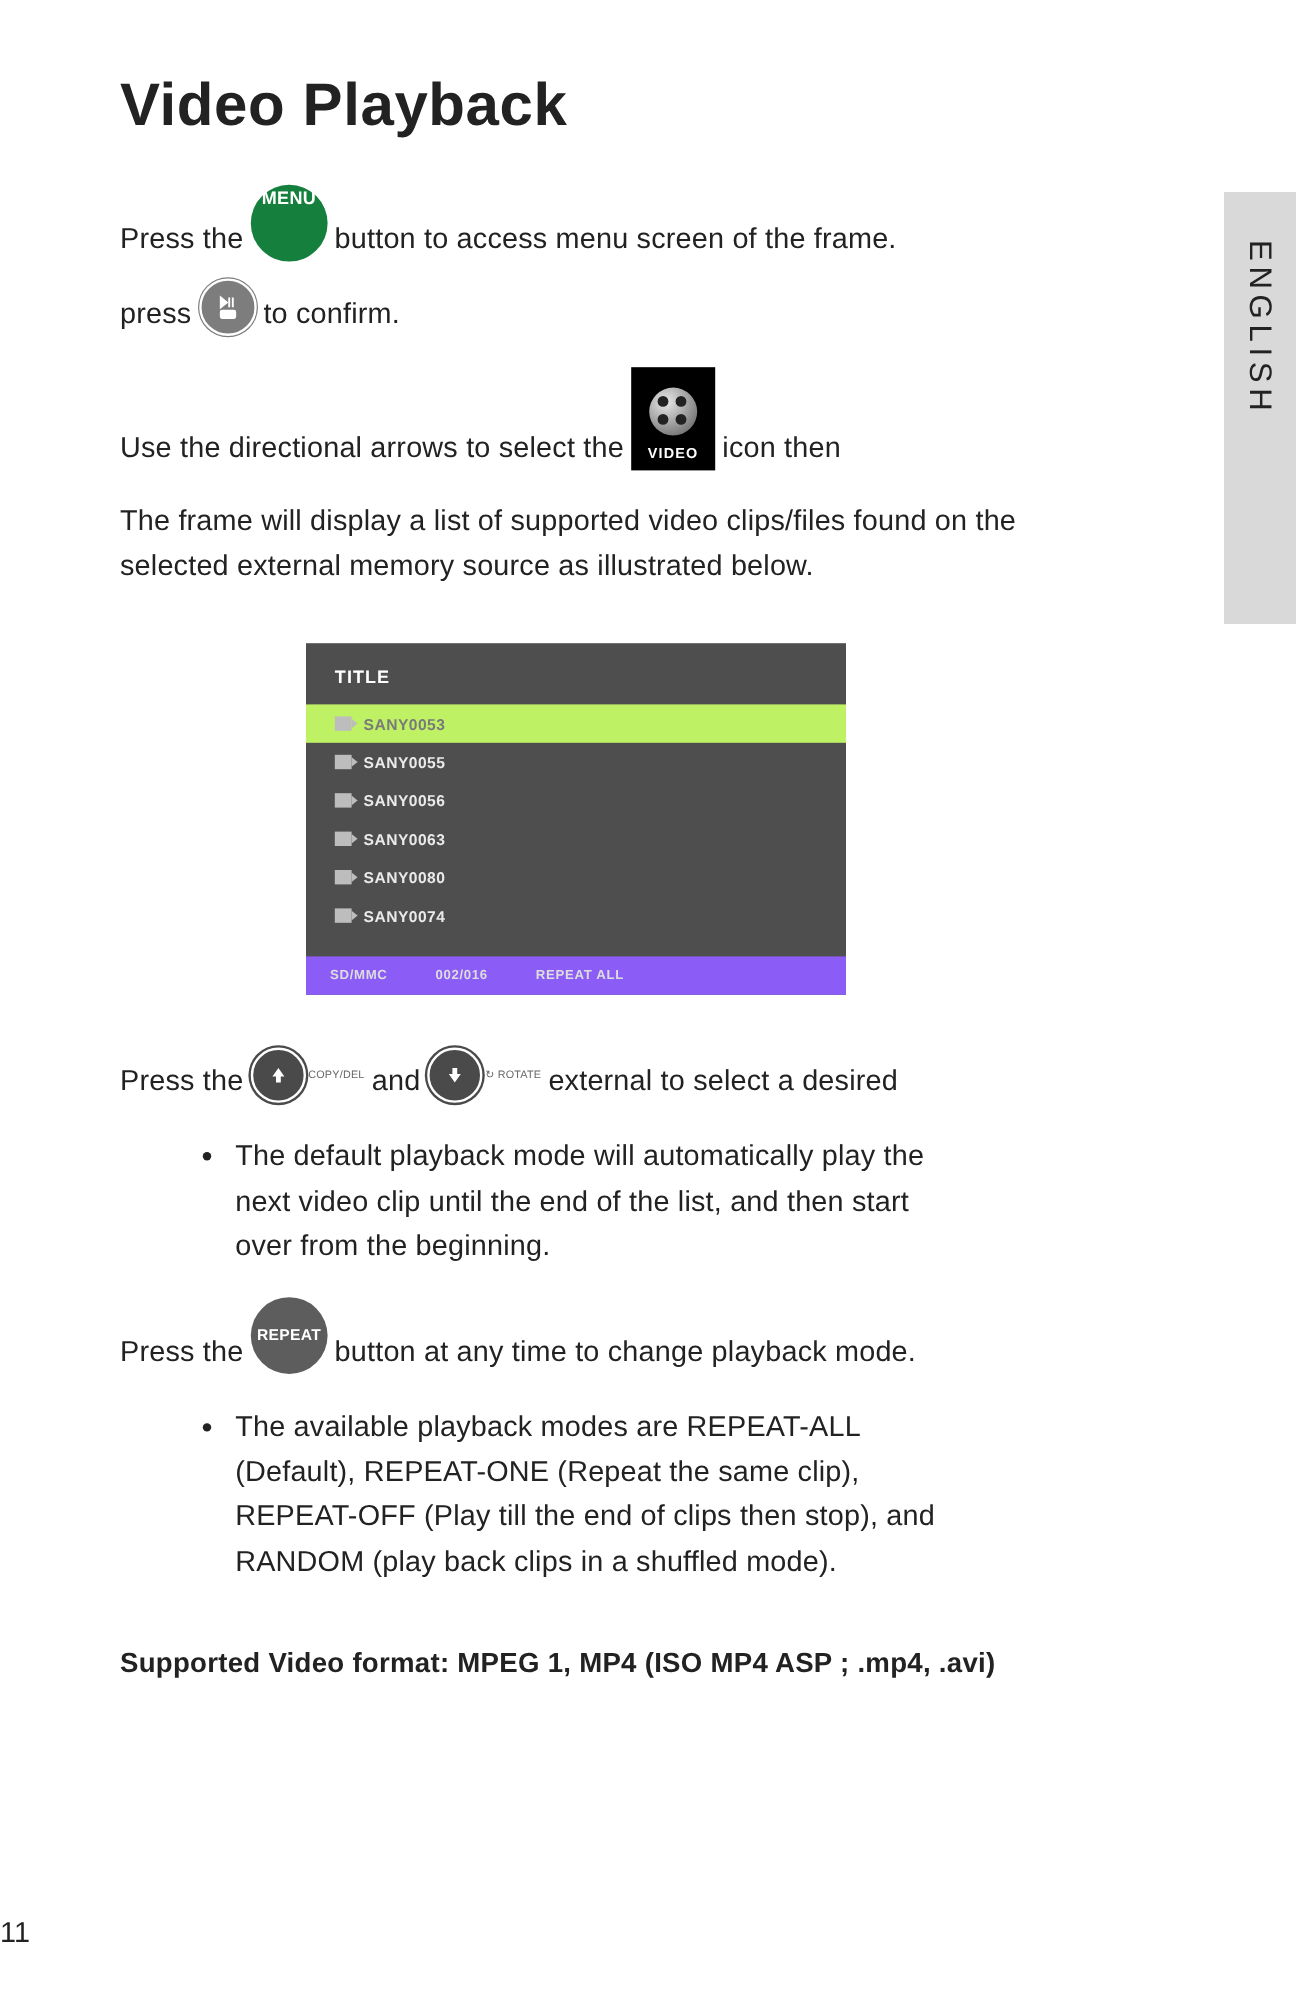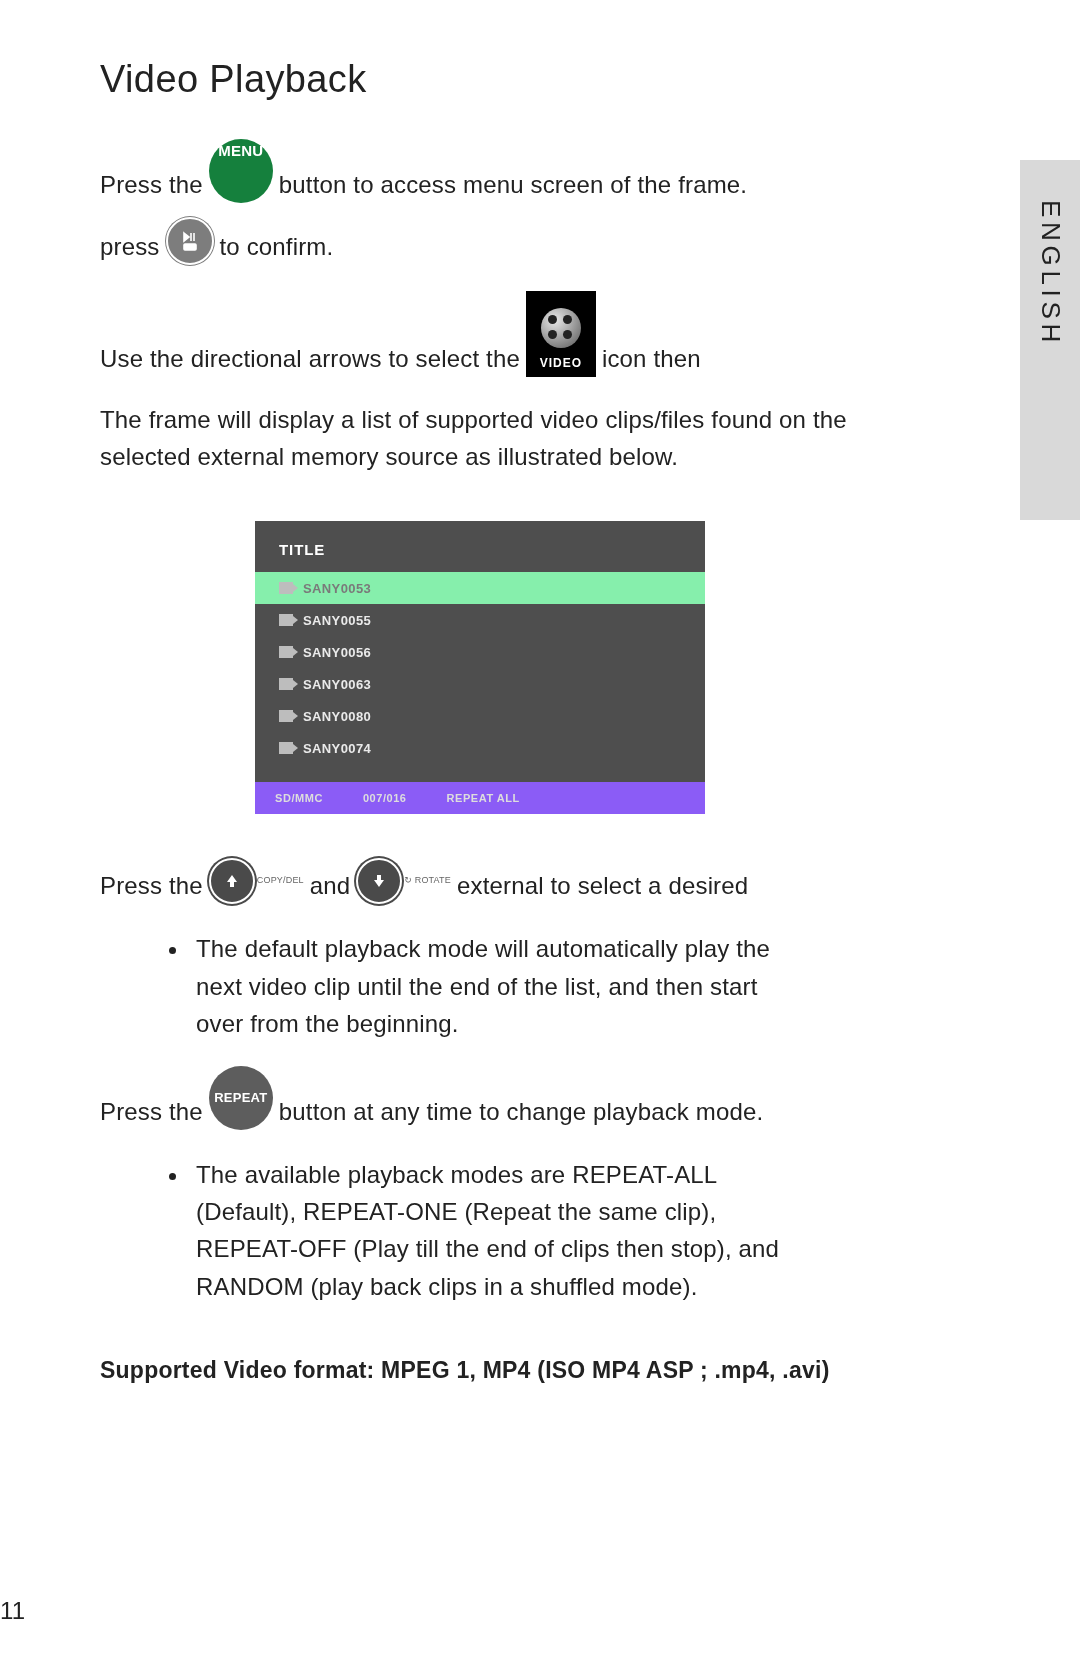--- a/index.html
+++ b/index.html
@@ -1,18 +1,18 @@
 <!DOCTYPE html>
 <html><head>
 <meta charset="utf-8">
 <style>
   *{margin:0;padding:0;box-sizing:border-box}
   body{font-family:"Futura","Century Gothic","Trebuchet MS",sans-serif;color:#222;background:#fff;width:1080px;height:1669px;position:relative;font-weight:300;letter-spacing:.01em}
   .page{position:absolute;left:100px;top:58px;width:760px}
-  h1{font-size:38px;font-weight:400;margin-bottom:38px;letter-spacing:.01em}
+  h1{font-size:50px;font-weight:700;margin-bottom:38px;letter-spacing:.01em}
   .line{font-size:24px;line-height:1.55;display:flex;flex-wrap:wrap;align-items:flex-end;gap:6px;margin-bottom:10px}
   .line.top-gap{margin-top:26px}
   .para{font-size:24px;line-height:1.55;margin-top:24px}
   .side-tab{position:absolute;right:0;top:160px;width:60px;height:360px;background:#d9d9d9;display:flex;align-items:flex-start;justify-content:center;padding-top:40px}
   .side-tab span{writing-mode:vertical-rl;font-size:26px;letter-spacing:.18em;color:#222}
   .btn-menu{display:inline-flex;justify-content:center;width:64px;height:64px;border-radius:50%;background:#15803d;color:#fff;font-size:15px;font-weight:600;letter-spacing:.02em}
   .btn-repeat{display:inline-flex;align-items:center;justify-content:center;width:64px;height:64px;border-radius:50%;background:#5d5d5d;color:#fff;font-size:13px;font-weight:600;letter-spacing:.02em}
   .btn-play{display:inline-flex;align-items:center;justify-content:center;width:48px;height:48px;border-radius:50%;background:#7d7d7d;border:2px solid #fff;box-shadow:0 0 0 1px #7d7d7d}
   .btn-play svg{width:24px;height:24px}
   .btn-arrow{display:inline-flex;align-items:center;justify-content:center;width:46px;height:46px;border-radius:50%;background:#4a4a4a;border:2px solid #fff;box-shadow:0 0 0 2px #4a4a4a}
@@ -21,21 +21,21 @@
   .video-tile{display:inline-flex;flex-direction:column;align-items:center;justify-content:flex-end;width:70px;height:86px;background:#000;padding-bottom:4px;gap:6px}
   .reel{width:40px;height:40px;border-radius:50%;background:radial-gradient(circle at 35% 30%,#e8e8e8 0%,#aeaeae 40%,#555 100%);position:relative}
   .reel::before,.reel::after{content:"";position:absolute;border-radius:50%;background:#222}
   .reel::before{width:9px;height:9px;left:7px;top:7px;box-shadow:15px 0 0 #222,0 15px 0 #222,15px 15px 0 #222}
   .video-tile-label{color:#fff;font-size:12px;font-weight:700;letter-spacing:.08em}
   
   .filelist{width:450px;margin:46px auto 10px;background:#4e4e4e;padding:20px 0 0}
   .filelist-hdr{color:#fff;font-size:15px;font-weight:700;letter-spacing:.06em;padding:0 24px 14px}
   .filelist-body{padding:0 24px 18px}
   .file-row{display:flex;align-items:center;gap:10px;height:32px;font-size:13px;color:#eaeaea;font-weight:700;letter-spacing:.03em}
-  .file-row.sel{background:#86efac;color:#7a7a7a;margin:0 -24px;padding:0 24px}
+  .file-row.sel{background:#bef264;color:#7a7a7a;margin:0 -24px;padding:0 24px}
   .file-ico{width:14px;height:12px;background:#bdbdbd;position:relative}
   .file-ico::after{content:"";position:absolute;right:-5px;top:2px;border-left:5px solid #bdbdbd;border-top:4px solid transparent;border-bottom:4px solid transparent}
   .filelist-ftr{background:#8b5cf6;display:flex;gap:40px;padding:10px 20px;color:#ddd;font-size:11px;font-weight:700;letter-spacing:.05em}
   ul.bullets{list-style:disc;margin:26px 0 10px 90px;font-size:24px;line-height:1.55}
   ul.bullets li{padding-left:6px;margin-bottom:6px;max-width:600px}
   .supported{font-size:23px;font-weight:700;margin-top:52px;letter-spacing:.01em}
   .pagenum{position:absolute;bottom:44px;left:0;width:1080px;text-align:left;font-size:24px}
   .seg{display:inline}
 </style>
 </head>
@@ -103,21 +103,21 @@
           <span class="file-ico"></span>
           <span>SANY0080</span>
         </div>
       <div class="file-row">
           <span class="file-ico"></span>
           <span>SANY0074</span>
         </div>
     </div>
     <div class="filelist-ftr">
       <span>SD/MMC</span>
-      <span>007/016</span>
+      <span>002/016</span>
       <span>REPEAT  ALL</span>
     </div>
   </div>
 
   <div class="line" style="margin-top:44px">
     <span class="seg">Press the</span>
     <span class="arrow-wrap">
       <span class="btn-arrow">
         <svg width="20" height="20" viewBox="0 0 20 20">
             <path d="M10 4l5 7h-3v5H8v-5H5z" fill="#fff"></path>

